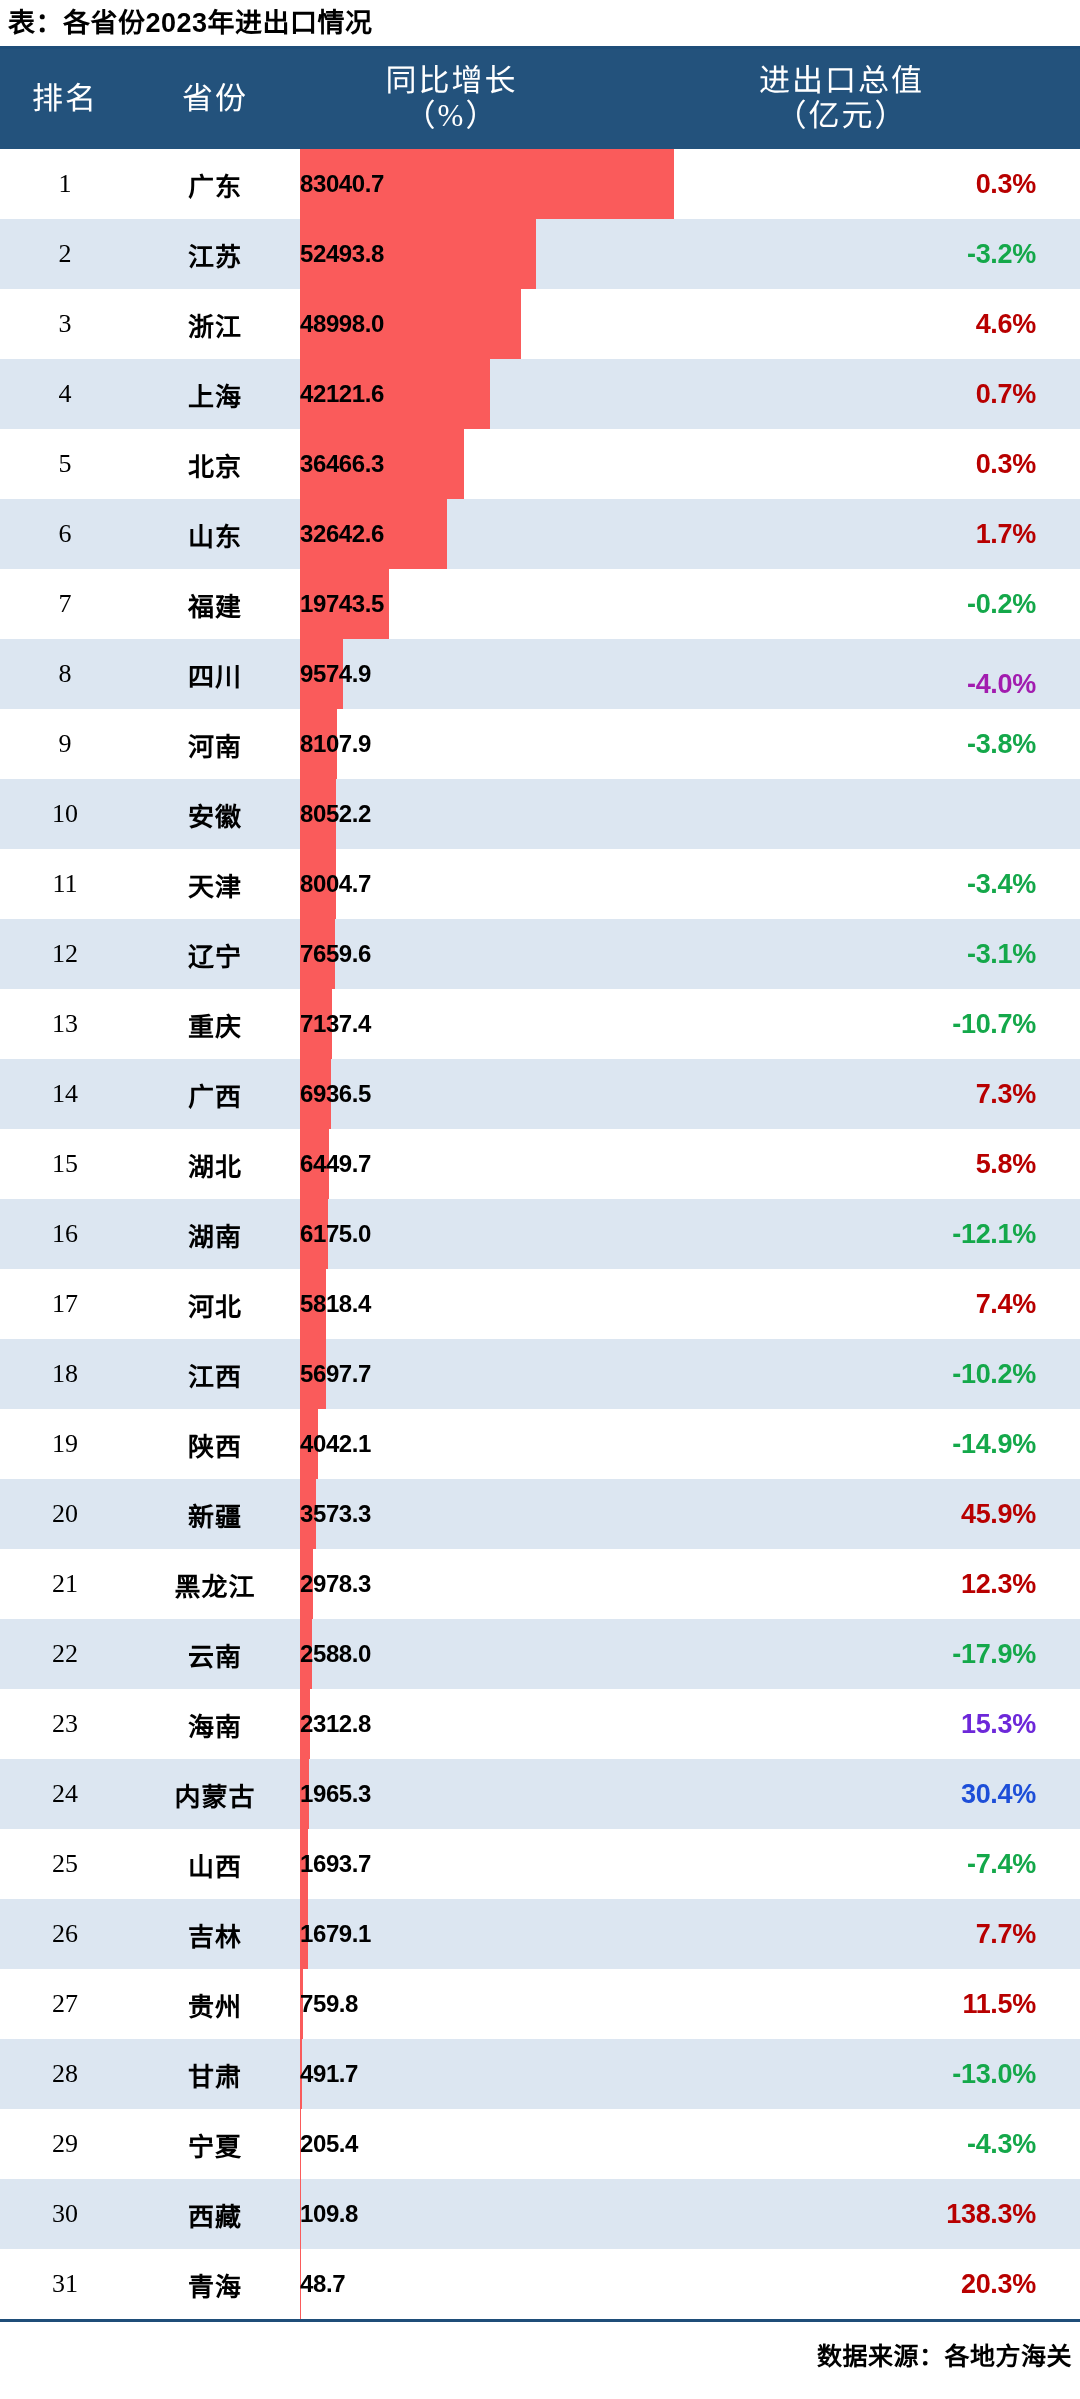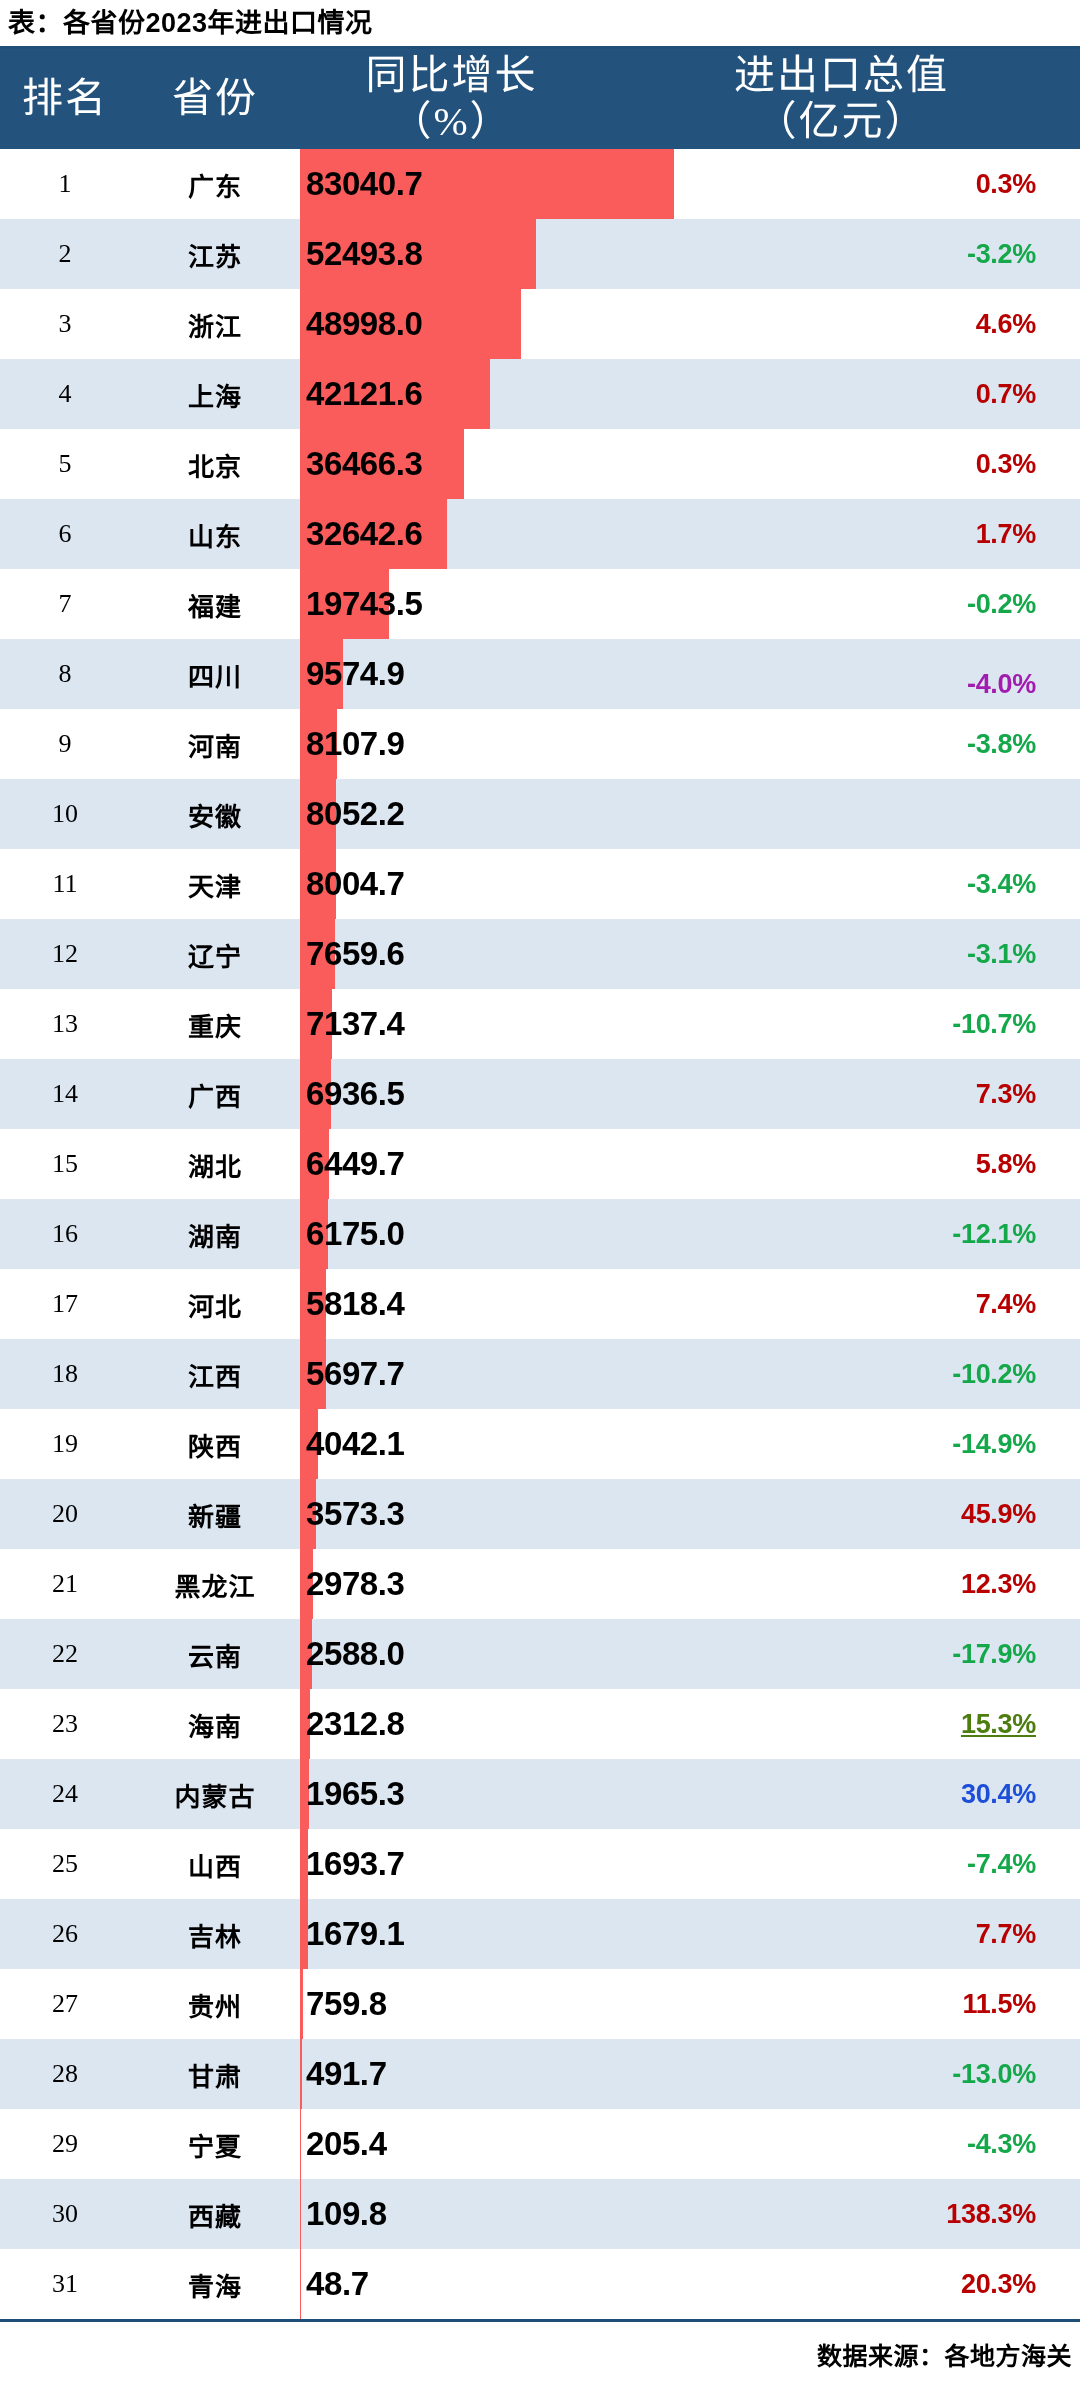--- a/index.html
+++ b/index.html
@@ -43,21 +43,21 @@
 
   
   .thead {
     background: #23527c;
     height: 100px;
     display: flex;
     align-items: center;
     color: #ffffff;
   }
   .th {
-    font-size: 41px;
+    font-size: 31px;
     font-weight: normal;
     font-family: "Liberation Serif", "DejaVu Serif", serif;
     text-align: center;
     line-height: 1.12;
     letter-spacing: 2px;
   }
   .th .th-line2 { display: block; }
 
   
   .c-rank  { width: 130px; flex: 0 0 130px; }
@@ -106,22 +106,21 @@
   .bar {
     position: absolute;
     left: 0;
     top: 0;
     height: 70px;
     background: #fa5b5b;
   }
   .val-label {
     position: relative;
     z-index: 2;
-    padding-left: 6px;
-    font-size: 33px;
+    font-size: 24px;
     font-weight: bold;
     color: #000000;
     letter-spacing: -0.4px;
     white-space: nowrap;
   }
 
   .yoy {
     justify-content: flex-end;
     padding-right: 44px;
     font-size: 27px;
@@ -373,21 +372,21 @@
         </div>
         <div class="cell yoy c-yoy neg" style="color: rgb(20, 168, 74);">-17.9%</div>
       </div>
       <div class="row">
         <div class="cell rank c-rank">23</div>
         <div class="cell prov c-prov">海南</div>
         <div class="cell value c-value">
           <div class="bar" style="background: rgb(250, 91, 91); width: 10.42px;"></div>
           <span class="val-label">2312.8</span>
         </div>
-        <div class="cell yoy c-yoy pos" style="color: #4d7c0f; text-decoration: underline;">15.3%</div>
+        <div class="cell yoy c-yoy pos" style="color: #6d28d9;">15.3%</div>
       </div>
       <div class="row alt">
         <div class="cell rank c-rank">24</div>
         <div class="cell prov c-prov">内蒙古</div>
         <div class="cell value c-value">
           <div class="bar" style="background: rgb(250, 91, 91); width: 8.85px;"></div>
           <span class="val-label">1965.3</span>
         </div>
         <div class="cell yoy c-yoy pos" style="color: #1d4ed8;">30.4%</div>
       </div>

